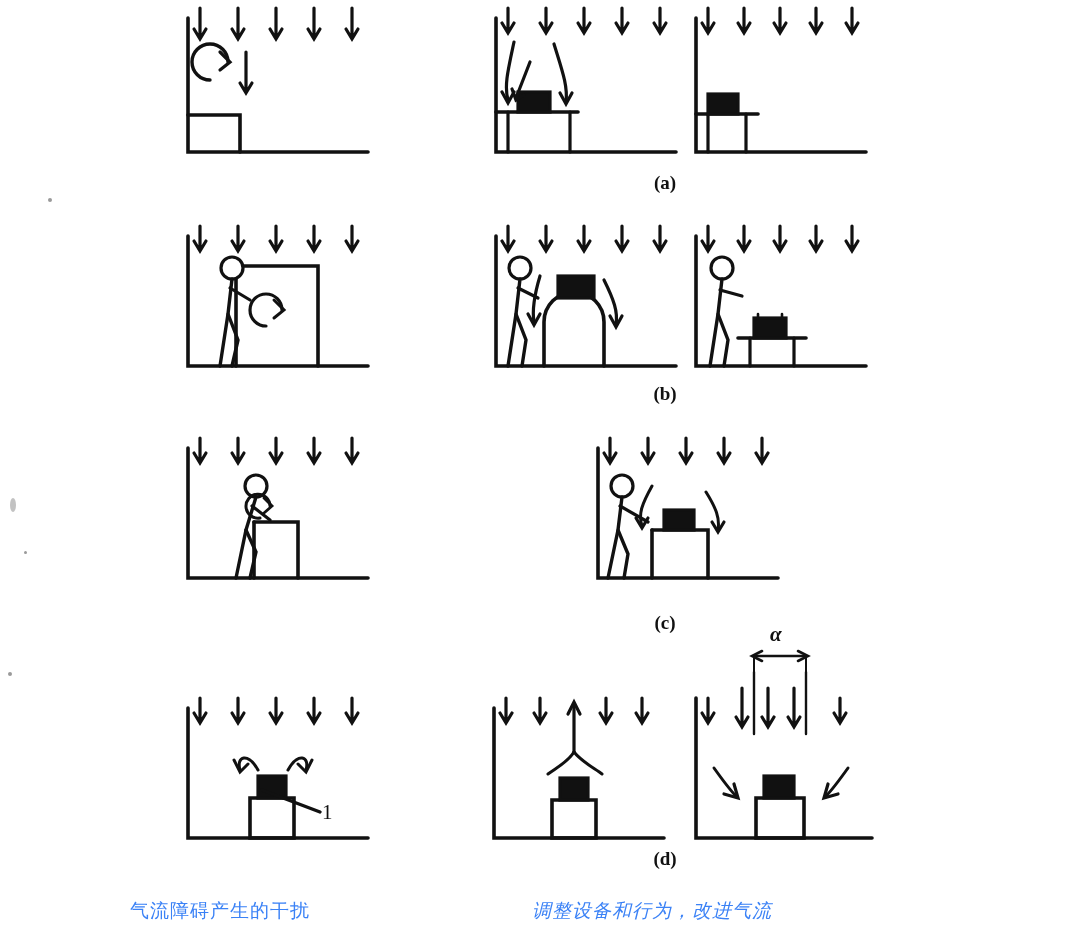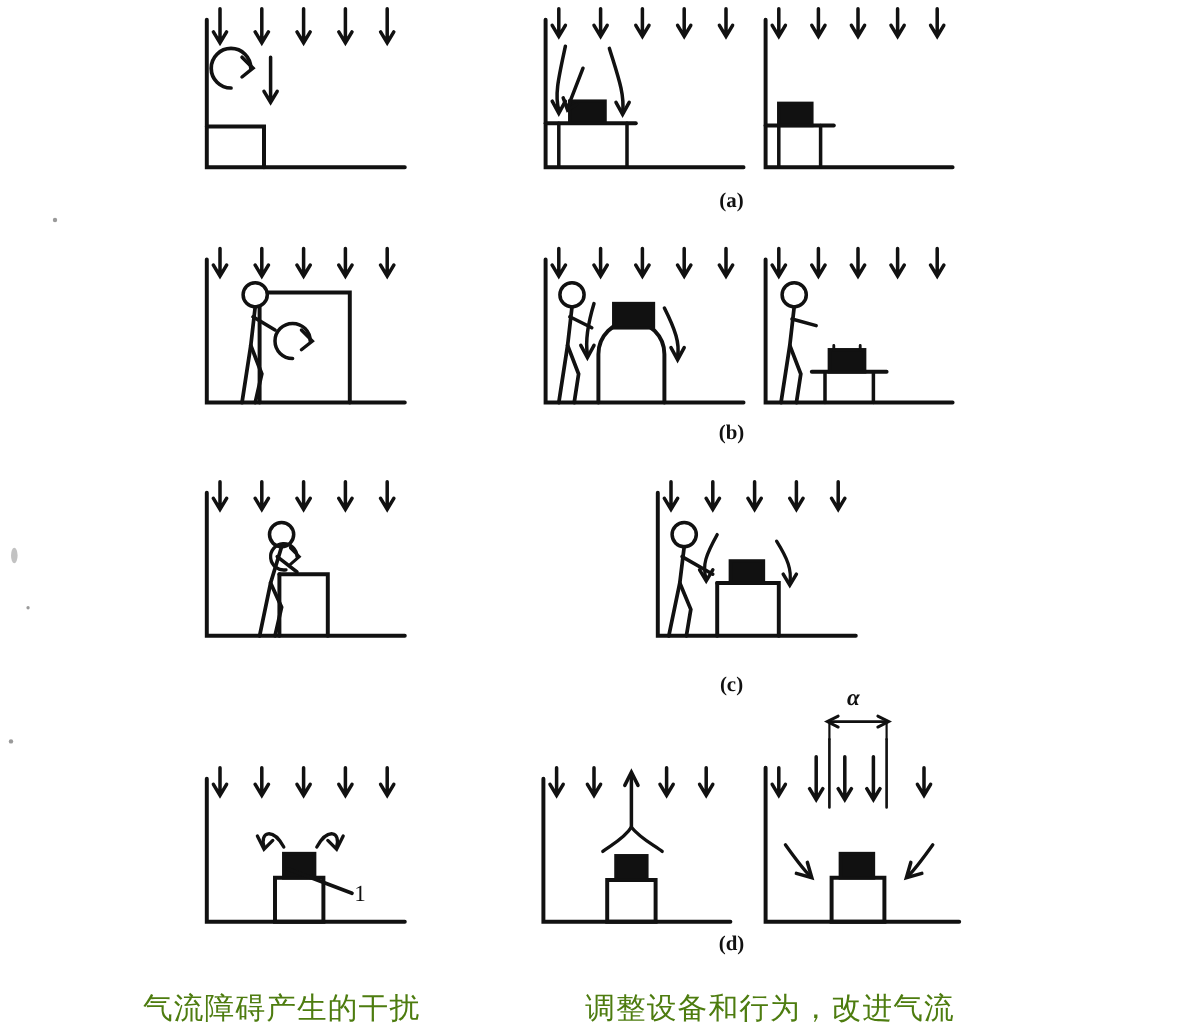--- a/index.html
+++ b/index.html
@@ -27,22 +27,22 @@
     position: absolute;
     font-family: "Liberation Serif", serif;
     font-weight: bold;
     font-size: 19px;
     color: #111111;
     text-align: center;
   }
   .caption {
     position: absolute;
     font-family: "DejaVu Sans", sans-serif;
-    font-size: 27px;
-    color: #4d7c0f;
+    font-size: 19px;
+    color: #3b82f6;
     letter-spacing: 1px;
     white-space: nowrap;
   }
   .speck {
     position: absolute;
     background: #9a9a9a;
     border-radius: 50%;
   }
   svg { display: block; }
 </style>
@@ -345,15 +345,15 @@
         <path d="M168 134 C158 148 152 156 146 162" stroke-width="3"></path>
         <path d="M158 160 L144 164 L148 150"></path>
       </g>
     </svg>
   </div>
   <div style="position:absolute;left:770px;top:622px;font-family:'Liberation Serif',serif;font-style:italic;font-size:21px;font-weight:bold;">α</div>
 
   <div class="row-label" style="left:610px;top:848px;width:110px;">(d)</div>
 
   <div class="caption" style="left:130px;top:898px;">气流障碍产生的干扰</div>
-  <div class="caption" style="left:532px;top:898px;">调整设备和行为，改进气流</div>
+  <div class="caption" style="left:532px;top:898px;font-style:italic;">调整设备和行为，改进气流</div>
 
 </div>
 
 </body></html>

